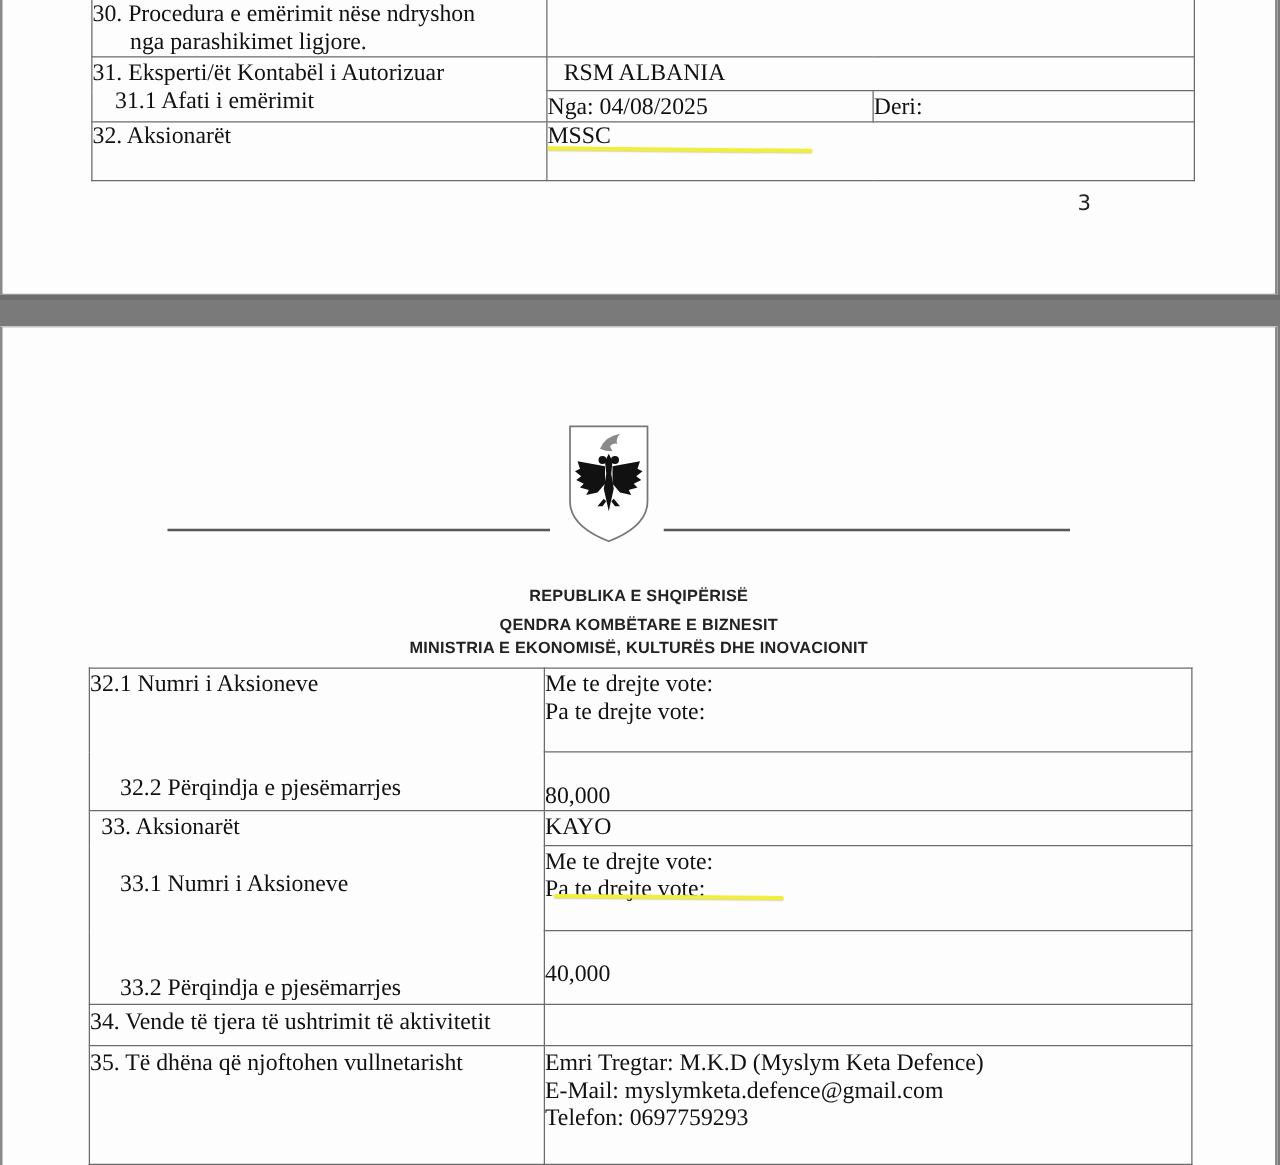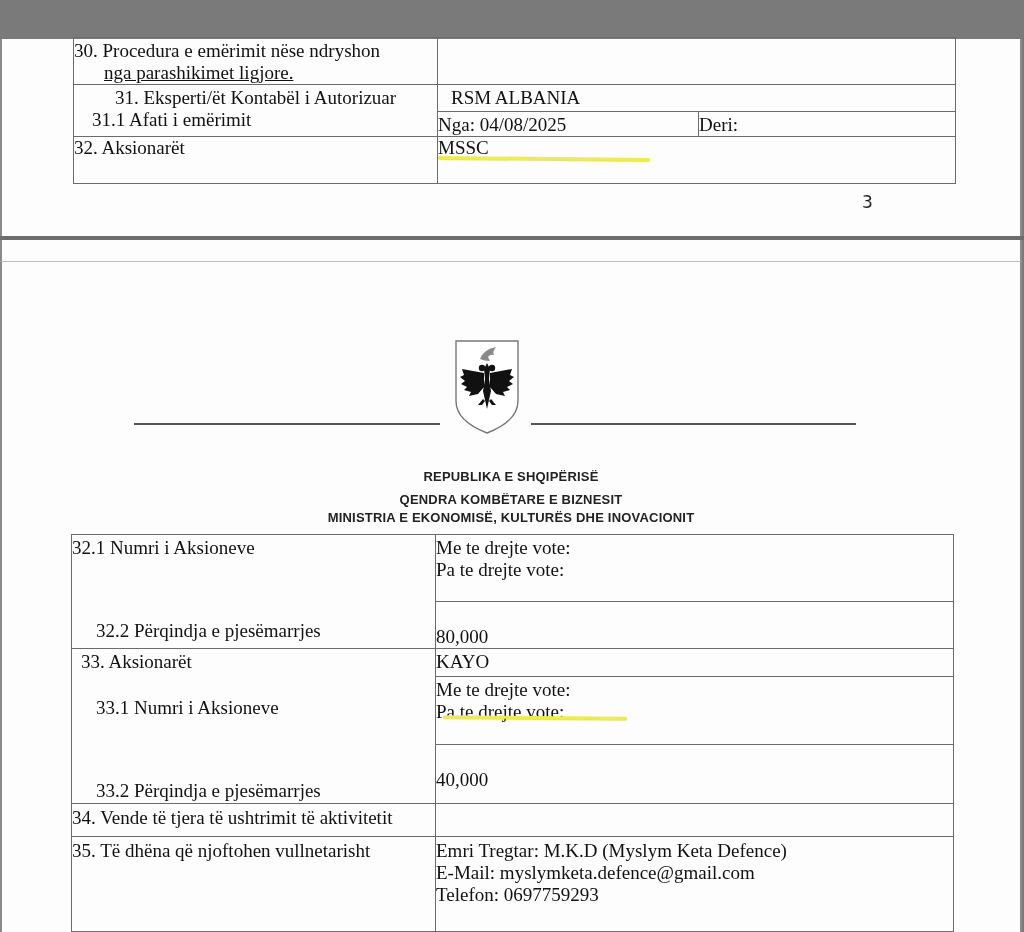--- a/index.html
+++ b/index.html
@@ -7,21 +7,21 @@
     width: 1024px; height: 932px; overflow: hidden; position: relative;
     background: #7a7a7a;
     font-family: "Liberation Serif", "DejaVu Serif", serif;
     color: #111;
   }
   .page {
     position: absolute; left: 0; width: 1022px; background: #fdfdfd;
     border-left: 2px solid #8a8a8a; border-right: 2px solid #8a8a8a;
     box-sizing: border-box;
   }
-  #page-top { top: 0; height: 236px; border-bottom: 1px solid #9a9a9a; margin-top: 39px; }
+  #page-top { top: 0; height: 236px; border-bottom: 1px solid #9a9a9a; }
   #page-bottom { top: 261px; height: 671px; border-top: 1px solid #bdbdbd; }
   .gap-shadow { position: absolute; left: 0; top: 236px; width: 1024px; height: 4px; background: #6d6d6d; }
 
   table.form { position: absolute; border-collapse: collapse; table-layout: fixed; }
   table.form td {
     border: 1.5px solid #6b6b6b; vertical-align: top; padding: 0;
     font-size: 19px; line-height: 22px; position: relative;
   }
   .lbl { padding-left: 9px; }
   .ind { padding-left: 24px; }
@@ -48,27 +48,27 @@
   <table class="form" style="left:71px; top:-2px; width:882px;">
     <colgroup>
         <col style="width:364px">
         <col style="width:261px">
         <col style="width:257px">
       </colgroup>
     <tbody>
         <tr style="height:45px">
       <td class="lbl" style="text-align:justify;">
         <div style="padding-top:2px;">30. Procedura e emërimit nëse ndryshon</div>
-        <div style="padding-left:30px;text-decoration:underline;">nga parashikimet ligjore.</div>
+        <div style="padding-left:30px;">nga parashikimet ligjore.</div>
       </td>
       <td colspan="2"></td>
     </tr>
     <tr style="height:27px">
       <td rowspan="2" class="lbl">
-        <div style="padding-top:2px;text-align:center;">31.  Eksperti/ët Kontabël i Autorizuar</div>
+        <div style="padding-top:2px;">31.  Eksperti/ët Kontabël i Autorizuar</div>
         <div style="padding-left:18px;">31.1   Afati i emërimit</div>
       </td>
       <td colspan="2" style="padding-left:13px; padding-top:2px;">RSM ALBANIA</td>
     </tr>
     <tr style="height:24px">
       <td class="val" style="padding-top:2px;">Nga: 04/08/2025</td>
       <td class="val" style="padding-top:2px;">Deri:</td>
     </tr>
     <tr style="height:47px">
       <td class="lbl">32. Aksionarët</td>

